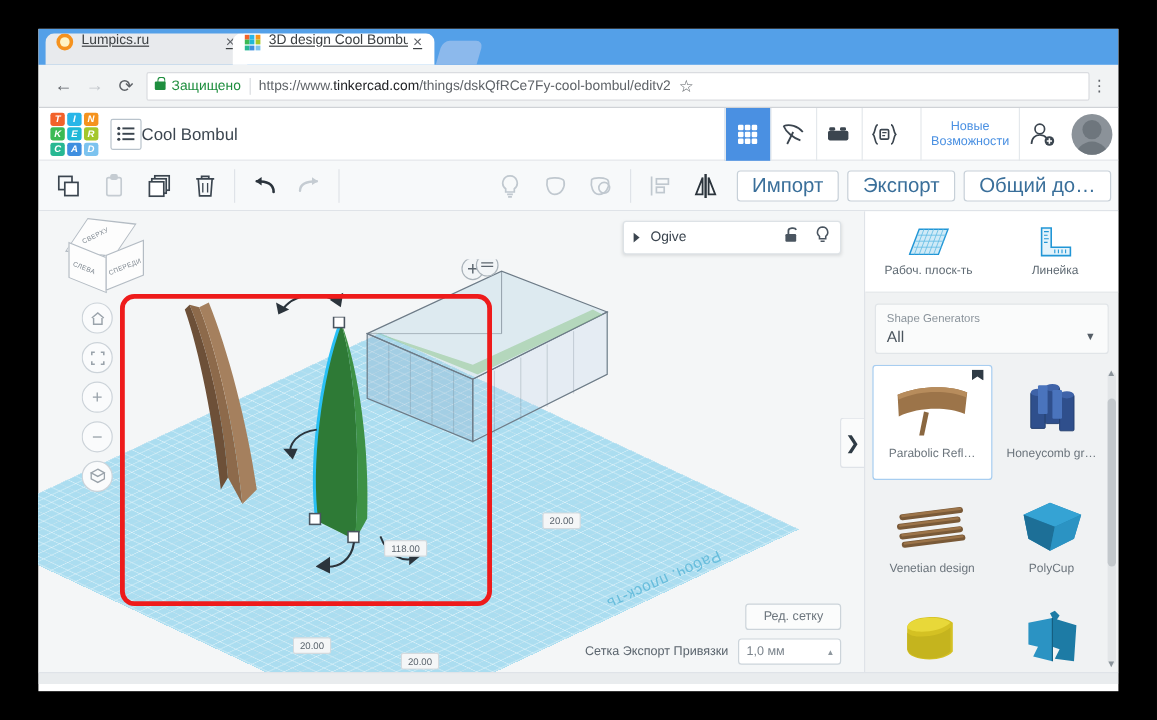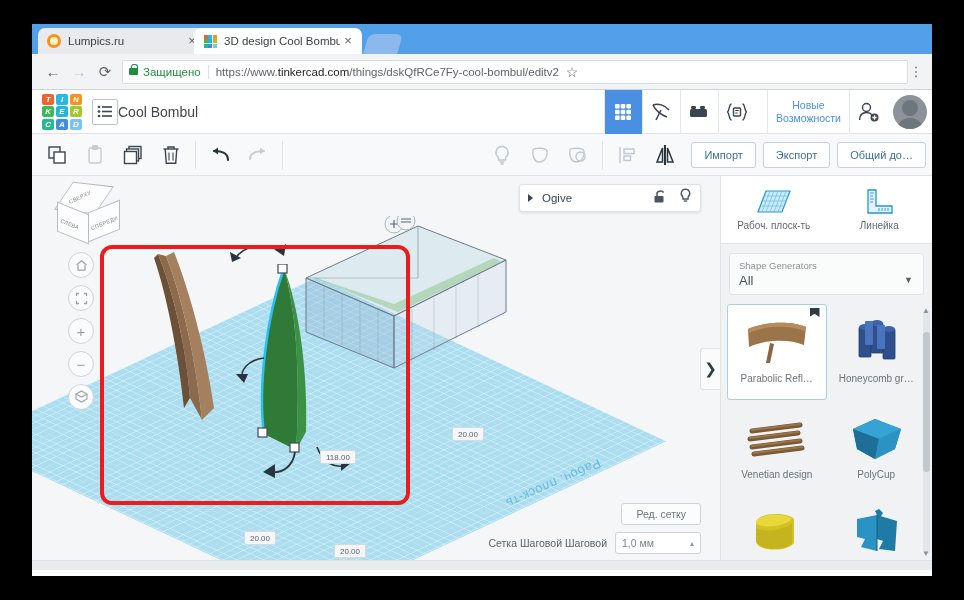--- a/index.html
+++ b/index.html
@@ -19,22 +19,22 @@
 
   
   .titlebar {
     position: relative; height: 30px; width: 100%;
     background: #54a0e8;
   }
   .tabstrip { position: absolute; left: 0; top: 4px; height: 26px; width: 100%; }
   .tab {
     position: absolute; top: 0; height: 26px;
     background: #e8eaed; border-radius: 7px 7px 0 0;
-    display: flex; align-items: center; padding: 0 6px 0 9px;
-    font-size: 11.5px; color: #3c4043; overflow: hidden;
+    display: flex; align-items: flex-start; padding: 0 6px 0 9px;
+    font-size: 11.5px; color: #3c4043; overflow: hidden; text-decoration: underline;
   }
   .tab.active { background: #fff; }
   .tab .favicon { width: 14px; height: 14px; flex: 0 0 14px; margin-right: 7px; position: relative; }
   .fav-lumpics {
     border-radius: 50%;
     background: radial-gradient(circle at 50% 50%, #ffd24d 0 32%, #f5921e 33% 100%);
   }
   .fav-lumpics::after {
     content: ""; position: absolute; inset: 3px;
     border-radius: 50%; background: #fff3c4;
@@ -141,21 +141,21 @@
     display: flex; align-items: center; padding: 0 6px;
   }
   .tb-item {
     width: 38px; height: 40px; display: flex; align-items: center; justify-content: center;
     flex: 0 0 38px;
   }
   .tb-sep { width: 1px; height: 28px; background: #dfe3e8; margin: 0 5px; flex: 0 0 1px; }
   .tb-spacer { flex: 1; }
   .tb-btn {
     height: 26px; border: 1px solid #c7d0d8; border-radius: 3px; background: #fff;
-    color: #3a6f9a; font-size: 11px; display: flex; align-items: center; padding: 0 12px;
+    color: #3a6f9a; font-size: 17px; display: flex; align-items: center; padding: 0 12px;
     margin-left: 7px; white-space: nowrap;
   }
 
   
   .workspace { position: relative; height: 384px; width: 100%; background: #f4f6f7; overflow: hidden; }
   .canvas { position: absolute; left: 0; top: 0; right: 212px; bottom: 0; background: #f4f6f7; overflow: hidden; }
 
   
   .viewcube { position: absolute; left: 22px; top: 8px; width: 72px; height: 64px; }
   .vc-face { position: absolute; border: 1px solid #b4bcc4; background: #fdfdfd; }
@@ -629,21 +629,21 @@
             <svg width="13" height="16" viewBox="0 0 13 16" fill="none" stroke="#4a5560" stroke-width="1.3">
               <path d="M6.5 1.2 a4.3 4.3 0 0 0 -2.6 7.7 V11 h5.2 V8.9 A4.3 4.3 0 0 0 6.5 1.2z"></path>
               <path d="M4.8 13 h3.4"></path>
             </svg>
           </span>
         </div>
 
         <div class="grid-ctrls">
           <div class="grid-btn">Ред. сетку</div>
           <div class="grid-row">
-            <span class="grid-lbl">Сетка Шаговой Шаговой</span>
+            <span class="grid-lbl">Сетка Экспорт Привязки</span>
             <span class="grid-select">
               <span>1,0 мм</span>
               <span class="caret">▴</span>
             </span>
           </div>
         </div>
       </div>
 
       <div class="collapse-tab">❯</div>
 

